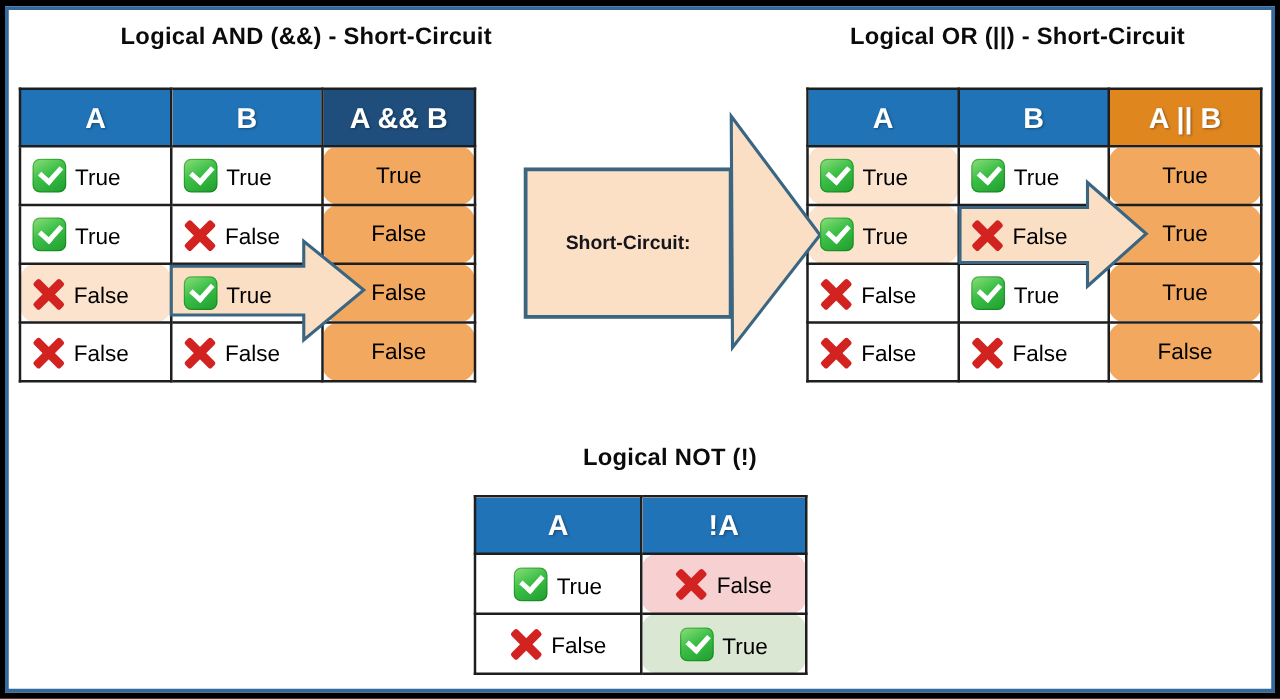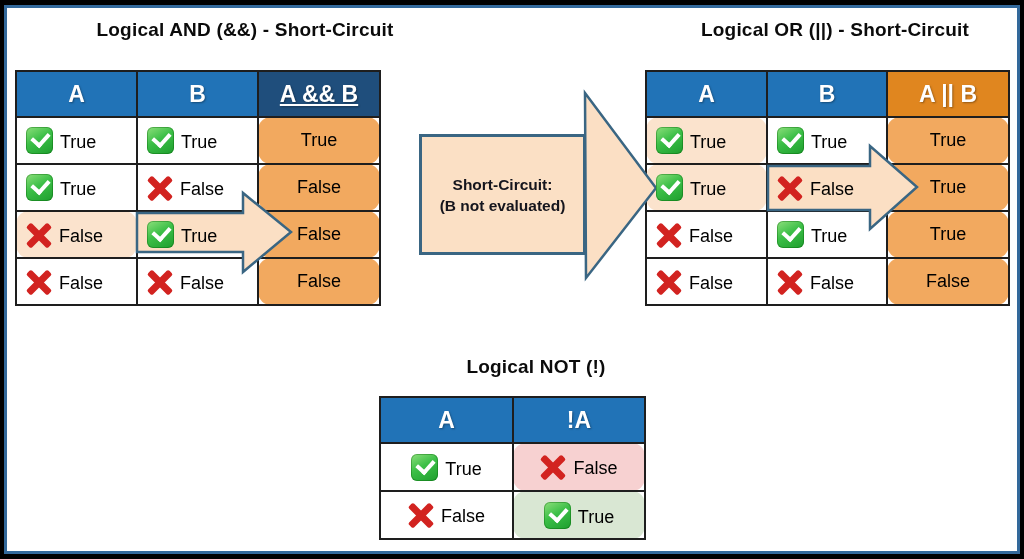--- a/index.html
+++ b/index.html
@@ -9,21 +9,21 @@
   }
   .frame{
     position:absolute;left:4px;top:5px;right:4px;bottom:5px;
     background:#ffffff;border:3px solid #33699b;box-sizing:border-box;
   }
   .title{
     position:absolute;font-weight:bold;font-size:19px;color:#0b0b0b;
     white-space:nowrap;transform:translateX(-50%);letter-spacing:0.2px;
   }
   #title-and{left:245px;top:19px;}
-  #title-or{left:835px;top:19px;}
+  #title-or{left:814px;top:19px;}
   #title-not{left:536px;top:356px;}
 
   table.truth{
     position:absolute;border-collapse:collapse;table-layout:fixed;background:#fff;
   }
   .truth th,.truth td{
     border:2px solid #1e1e1e;box-sizing:border-box;white-space:nowrap;overflow:hidden;
   }
   .truth th{
     font-size:23px;font-weight:bold;color:#ffffff;text-align:center;height:46px;
@@ -38,21 +38,21 @@
   .tbl-or th:nth-child(1){width:121px;}
   .tbl-or th:nth-child(2){width:120px;}
   .tbl-or th:nth-child(3){width:122px;text-align:center;}
   .tbl-not th:nth-child(1){width:133px;}
   .tbl-not th:nth-child(2){width:132px;}
   .tbl-not th{height:46px;}
   .tbl-not td{height:48px;text-align:center;padding:0;}
   .tbl-and td:nth-child(3),.tbl-or td:nth-child(3){text-align:center;padding:0;}
 
   .hdr-blue{background:#2173b7;}
-  .hdr-darkblue{background:#1f4e7c;text-decoration:underline;}
+  .hdr-darkblue{background:#1f4e7c;}
   .hdr-orange{background:#e0861f;}
   .bg-white{background:#ffffff;}
   .bg-orange{background:#f2a95f;}
   .bg-peach{background:#fbe3cd;}
   .bg-pink{background:#f7d1d1;}
   .bg-green{background:#d9e7d3;}
 
   .icon{
     display:inline-block;width:27px;height:27px;vertical-align:-6px;
     position:relative;z-index:5;margin-right:7px;
@@ -171,20 +171,19 @@
       </tr>
       <tr>
         <td class="bg-white"><span class="icon icon-cross"></span><span class="cell-label">False</span></td>
         <td class="bg-green"><span class="icon icon-check"></span><span class="cell-label">True</span></td>
       </tr>
     </tbody>
   </table>
 
 <div class="callout">
   <div class="callout-line">Short-Circuit:</div>
-  <div class="callout-line">(B not evaluated)</div>
 </div>
 
 <svg class="arrows" width="1024" height="559" viewBox="0 0 1024 559">
   <path d="M137,213 L243,213 L243,193 L291,232 L243,272 L243,252 L137,252 Z"></path>
   <path d="M585,93 L656,188 L586,278 Z"></path>
   <path d="M768,166 L870,166 L870,146 L917,187 L870,229 L870,210 L768,210 Z"></path>
 </svg>
 
 </body></html>

